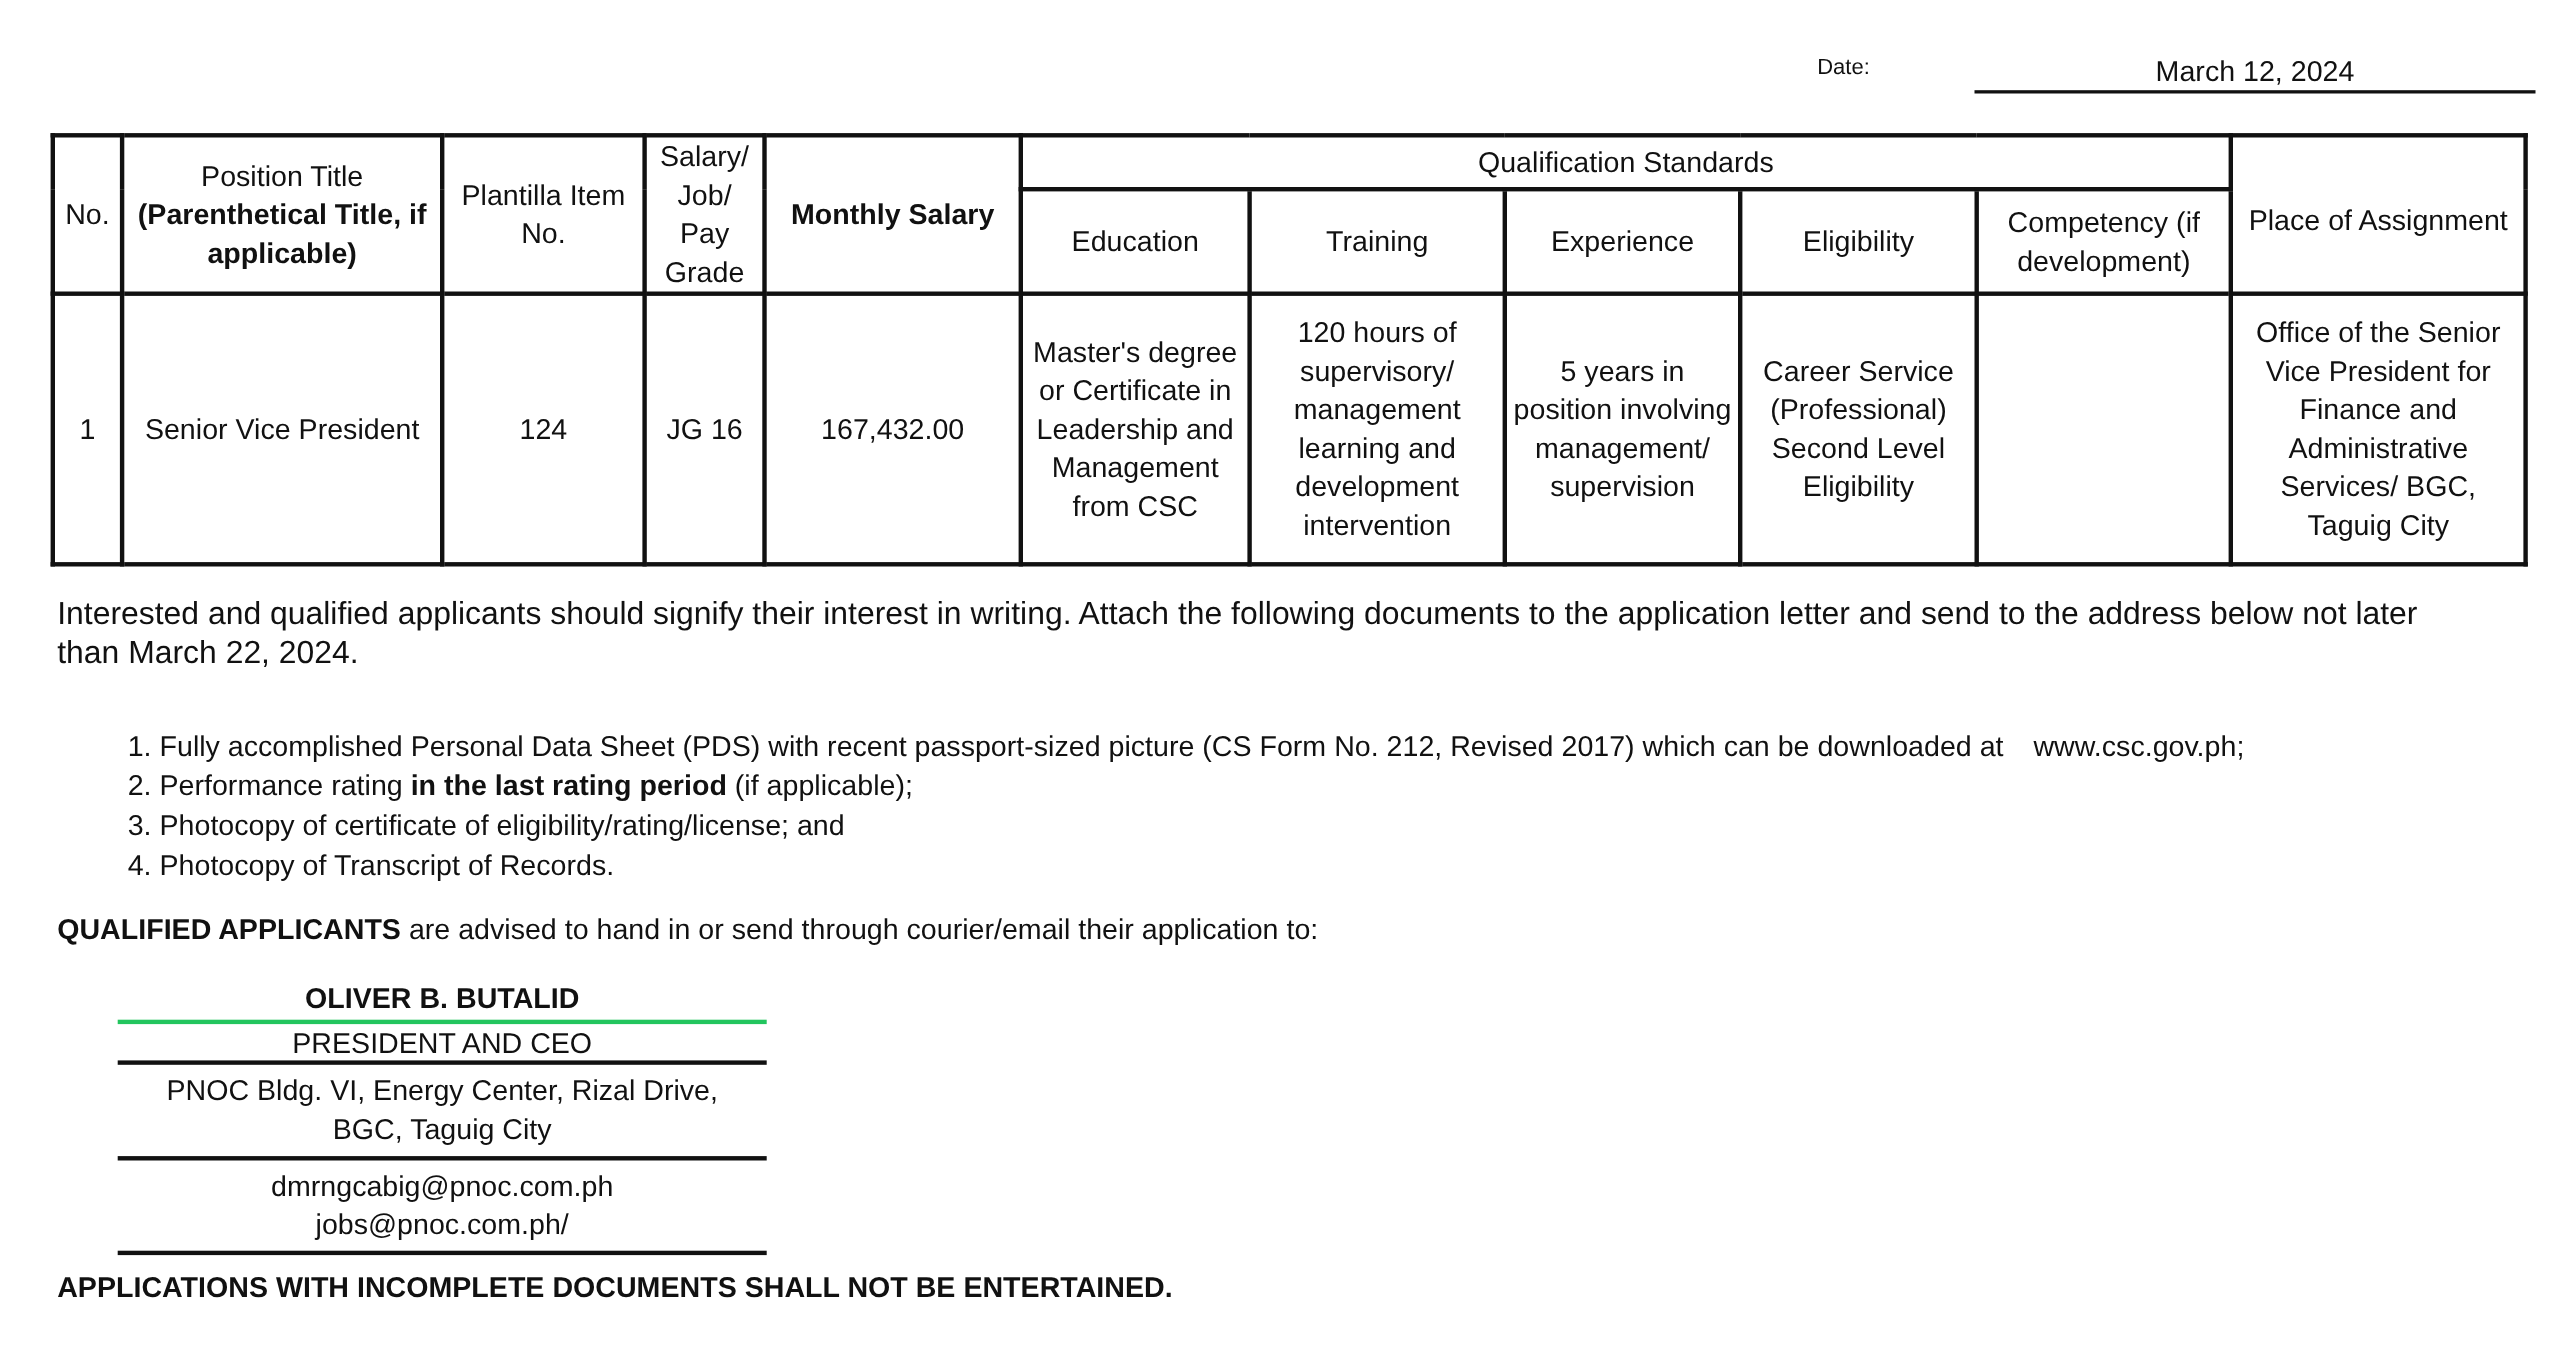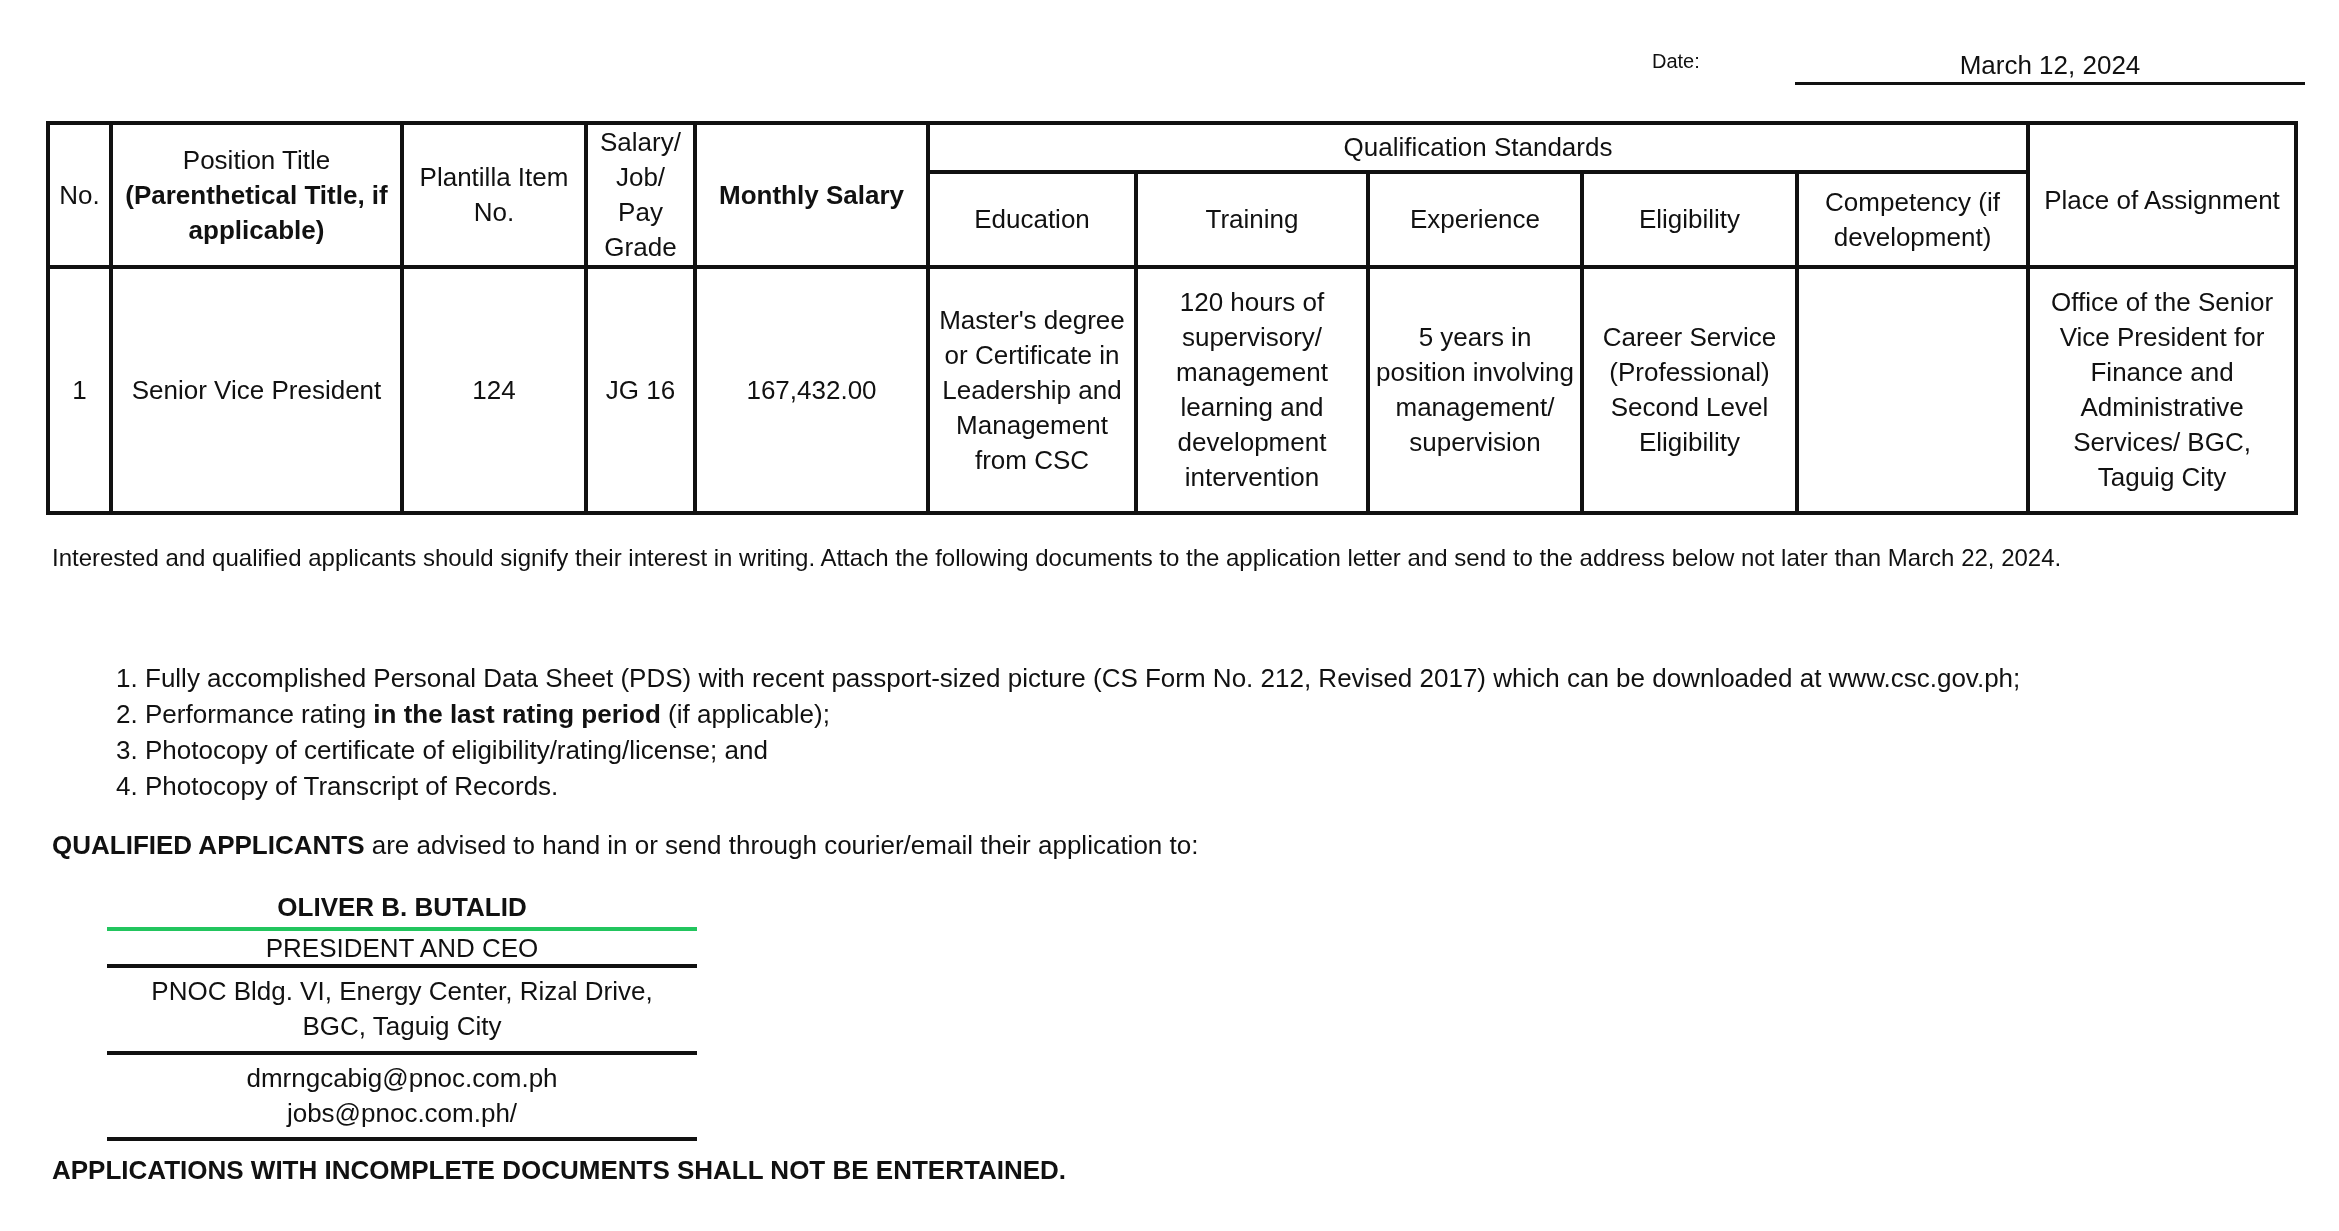--- a/index.html
+++ b/index.html
@@ -11,31 +11,31 @@
   .date-line { left:1795px; top:82px; width:510px; height:3px; background:#111; }
 
   table.vac { position:absolute; left:46px; top:121px; width:2248px; border-collapse:collapse; table-layout:fixed; }
   table.vac td, table.vac th { border:4px solid #111; text-align:center; vertical-align:middle;
       font-weight:normal; font-size:26px; line-height:35px; padding:0 4px; color:#111; }
   table.vac .b { font-weight:bold; }
   .h1 { height:47px; }
   .h2 { height:90px; }
   .r1 { height:246px; }
 
-  .para { left:52px; top:540px; width:2200px; line-height:36px; font-size:24px; }
+  .para { left:52px; top:540px; width:2200px; line-height:36px; font-size:29px; }
   ol.reqs { position:absolute; left:95px; top:660px; margin:0; padding:0 0 0 50px; font-size:26px; line-height:36px; }
   ol.reqs li { padding-left:0; }
   .qa { left:52px; top:830px; font-size:26px; }
   .addr { position:absolute; left:107px; top:890px; width:590px; text-align:center; font-size:26px; line-height:35px; }
   .addr .name { font-weight:bold; height:37px; border-bottom:4px solid #22c55e; }
   .addr .title { height:33px; border-bottom:4px solid #111; }
   .addr .office { padding-top:6px; height:77px; border-bottom:4px solid #111; }
   .addr .emails { padding-top:6px; height:76px; border-bottom:4px solid #111; }
   .notice { left:52px; top:1155px; font-weight:bold; font-size:26px; }
-  a.lnk { color:#111; text-decoration:none; }
+  a.lnk { color:#111; text-decoration:none;margin-left:20px; }
 </style>
 </head>
 <body>
 
 <div class="abs date-label">Date:</div>
 <div class="abs date-value">March 12, 2024</div>
 <div class="abs date-line"></div>
 
 <table class="vac">
   <colgroup>

